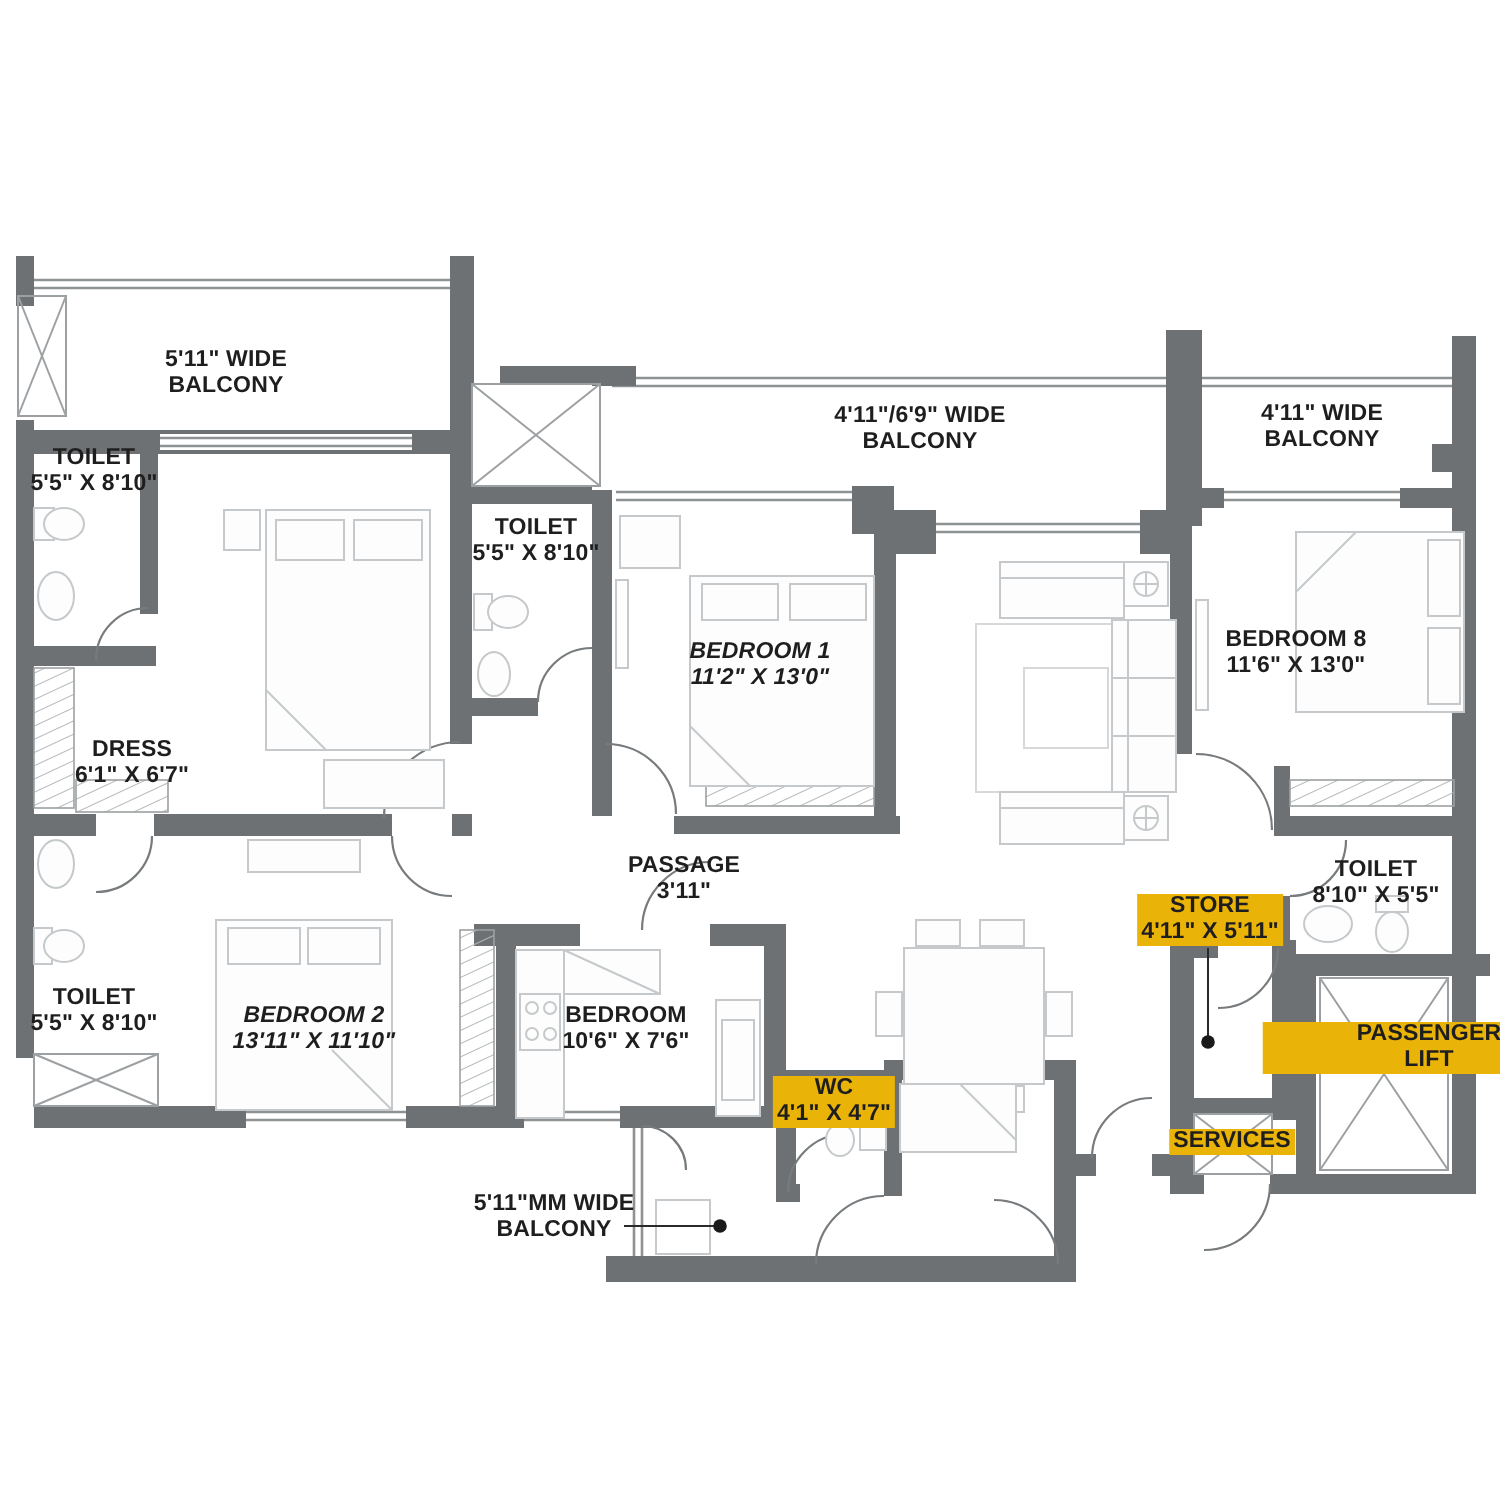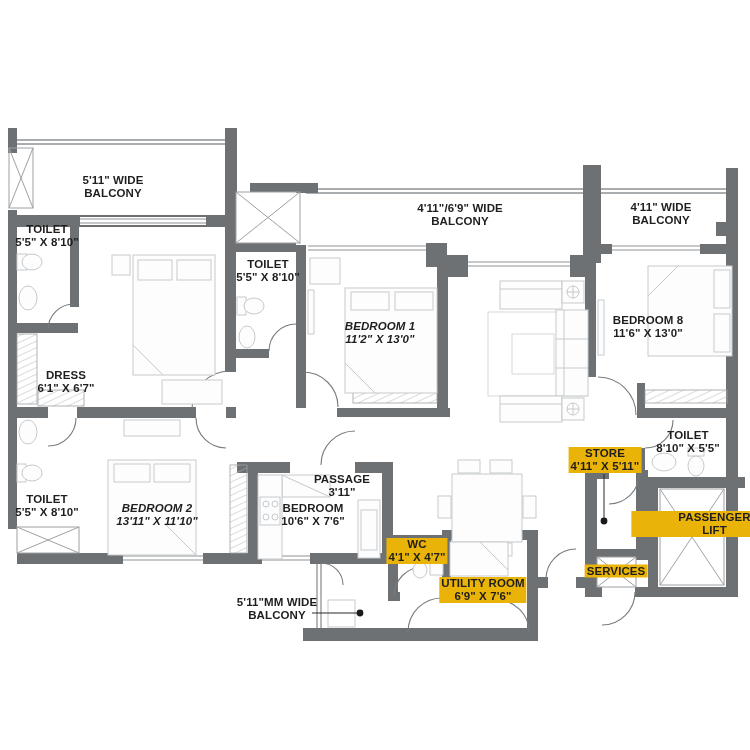--- a/index.html
+++ b/index.html
@@ -286,36 +286,32 @@
   <span>BALCONY</span>
 </div>
 <div class="lbl" style="left:661px;top:214px;">
   <span>4'11" WIDE</span>
   <span>BALCONY</span>
 </div>
 <div class="lbl" style="left:648px;top:327px;">
   <span>BEDROOM 8</span>
   <span>11'6" X 13'0"</span>
 </div>
-<div class="lbl" style="left:342px;top:440px;margin-top:46px;">
+<div class="lbl" style="left:342px;top:440px;">
   <span>PASSAGE</span>
   <span>3'11"</span>
 </div>
 <div class="lbl" style="left:313px;top:515px;">
   <span>BEDROOM</span>
   <span>10'6" X 7'6"</span>
 </div>
 <div class="lbl bg" style="left:417px;top:551px;">
   <span>WC</span>
   <span>4'1" X 4'7"</span>
 </div>
-<div class="lbl bg" style="left:483px;top:590px;">
-  <span>UTILITY ROOM</span>
-  <span>6'9" X 7'6"</span>
-</div>
 <div class="lbl bg" style="left:605px;top:460px;">
   <span>STORE</span>
   <span>4'11" X 5'11"</span>
 </div>
 <div class="lbl" style="left:688px;top:442px;">
   <span>TOILET</span>
   <span>8'10" X 5'5"</span>
 </div>
 <div class="lbl bg" style="left:692px;top:524px;padding-left:47px;">
   <span>PASSENGER</span>

